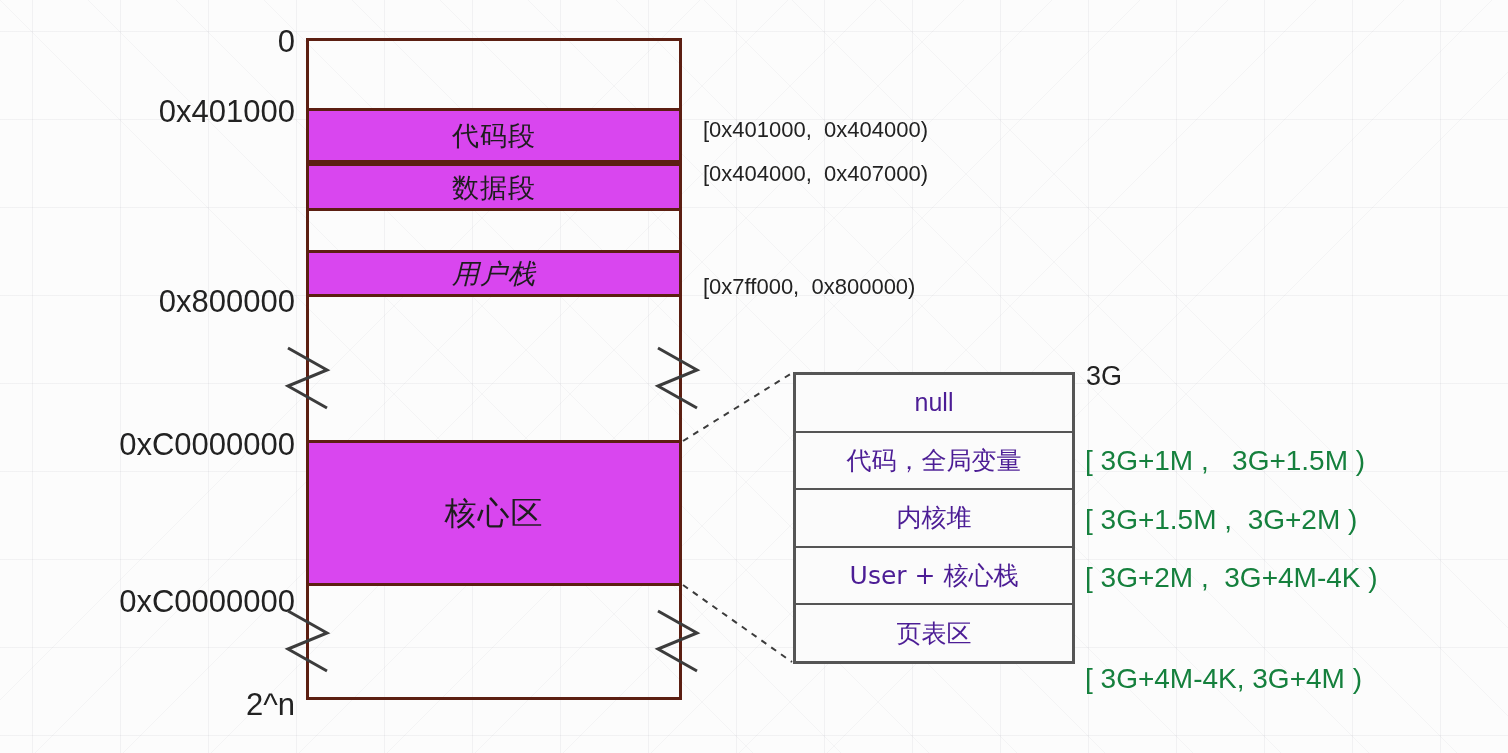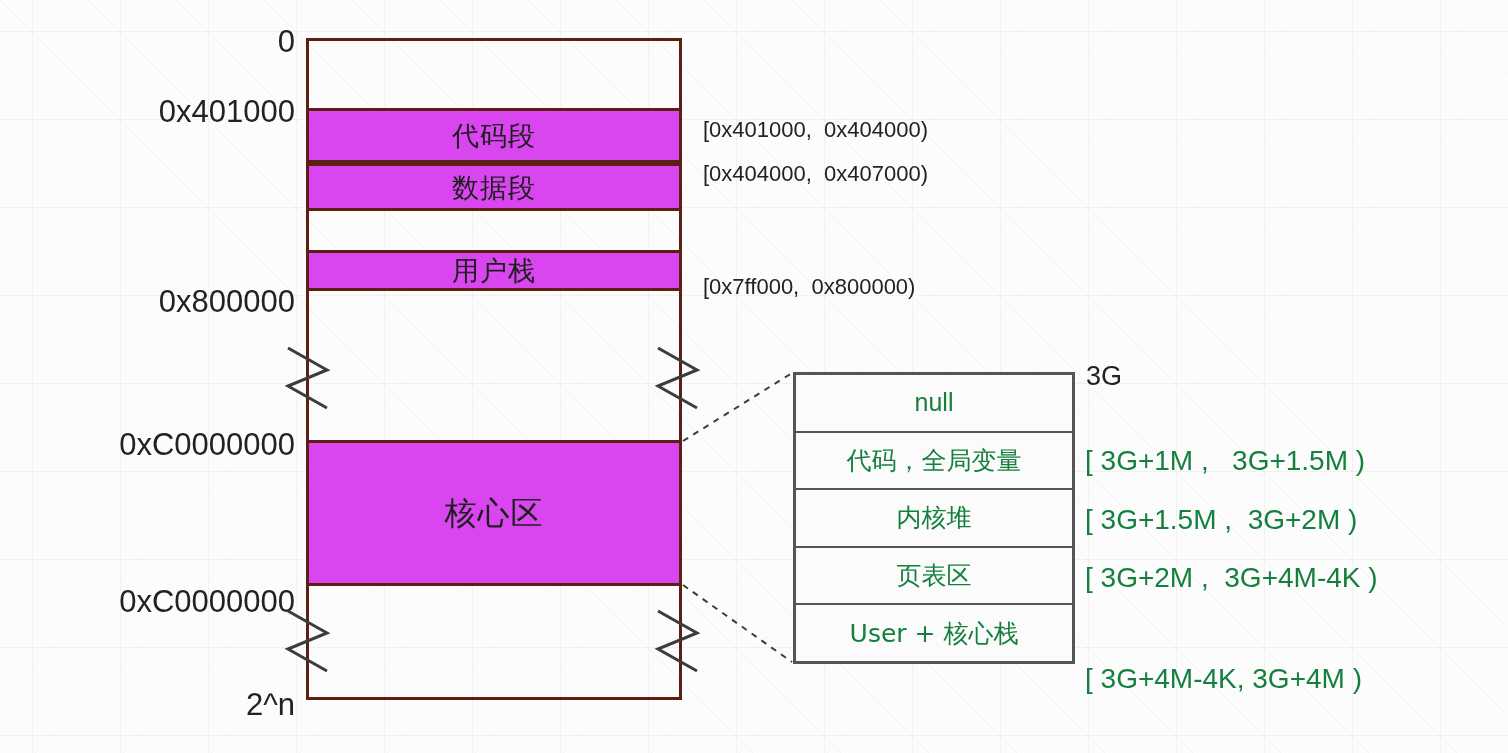--- a/index.html
+++ b/index.html
@@ -132,21 +132,21 @@
     display: flex;
     align-items: center;
     justify-content: center;
     border-bottom: 2px solid #555555;
     box-sizing: border-box;
   }
   #detail-table .drow:last-child { border-bottom: none; }
   .drow-label {
     font-family: "DejaVu Sans", "Liberation Sans", sans-serif;
     font-size: 25px;
-    color: #15803d;
+    color: #4c1d95;
     white-space: nowrap;
     line-height: 1;
     text-align: right;
   }
   .drow-label.latin {
     font-family: "Liberation Sans", "DejaVu Sans", sans-serif;
   }
   .detail-range {
     position: absolute;
     left: 1085px;
@@ -207,21 +207,21 @@
   <div class="mem-bottom-cap" style="left:306px; top:697px; width:376px;"></div>
 
   <div class="seg" style="left:309px; top:108px; width:370px; height:55px;">
     <span class="seg-label">代码段</span>
   </div>
 
   <div class="seg" style="left:309px; top:163px; width:370px; height:48px;">
     <span class="seg-label">数据段</span>
   </div>
 
-  <div class="seg" style="left:309px; top:250px; width:370px; height:41px;">
+  <div class="seg" style="left:309px; top:250px; width:370px; height:47px;font-style:italic;">
     <span class="seg-label">用户栈</span>
   </div>
 
   <div class="seg kernel" style="left:309px; top:440px; width:370px; height:146px;">
     <span class="seg-label">核心区</span>
   </div>
 
   <svg class="layer" width="1508" height="753" viewBox="0 0 1508 753" style="z-index:5;">
     <g stroke="#3c3c3c" stroke-width="3" fill="none" stroke-linejoin="miter" stroke-linecap="butt">
 
@@ -264,25 +264,25 @@
     <div class="drow">
       <span class="drow-label latin">null</span>
     </div>
     <div class="drow">
       <span class="drow-label">代码，全局变量</span>
     </div>
     <div class="drow">
       <span class="drow-label">内核堆</span>
     </div>
     <div class="drow">
+      <span class="drow-label">User + 核心栈</span>
+    </div>
+    <div class="drow">
       <span class="drow-label">页表区</span>
     </div>
-    <div class="drow">
-      <span class="drow-label">User + 核心栈</span>
-    </div>
   </div>
 
   <div id="detail-top-label">3G</div>
 
   <div class="detail-range" style="top:447px;">[ 3G+1M ,   3G+1.5M )</div>
 
   <div class="detail-range" style="top:506px;">[ 3G+1.5M ,  3G+2M )</div>
 
   <div class="detail-range" style="top:564px;">[ 3G+2M ,  3G+4M-4K )</div>
 

